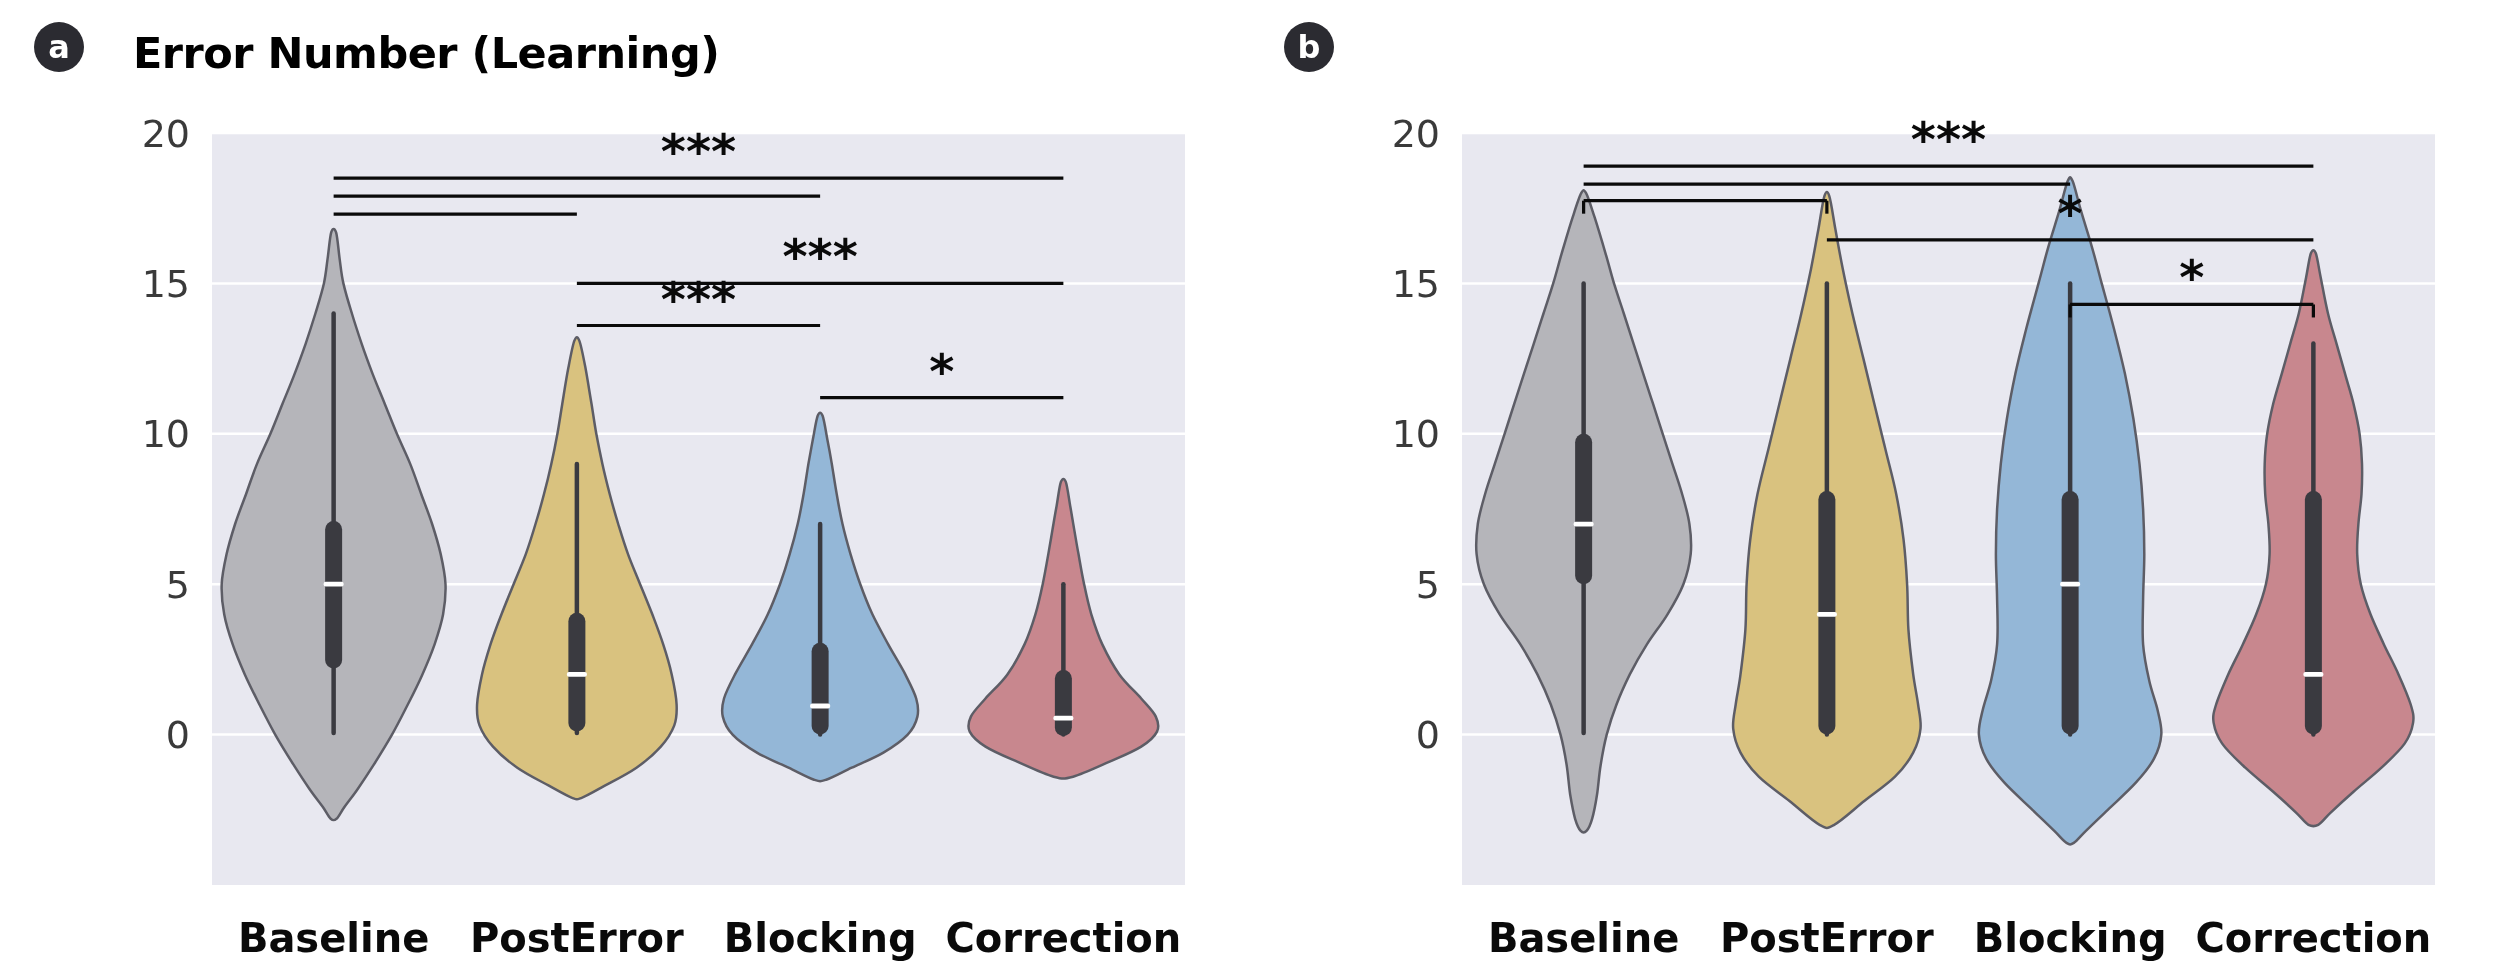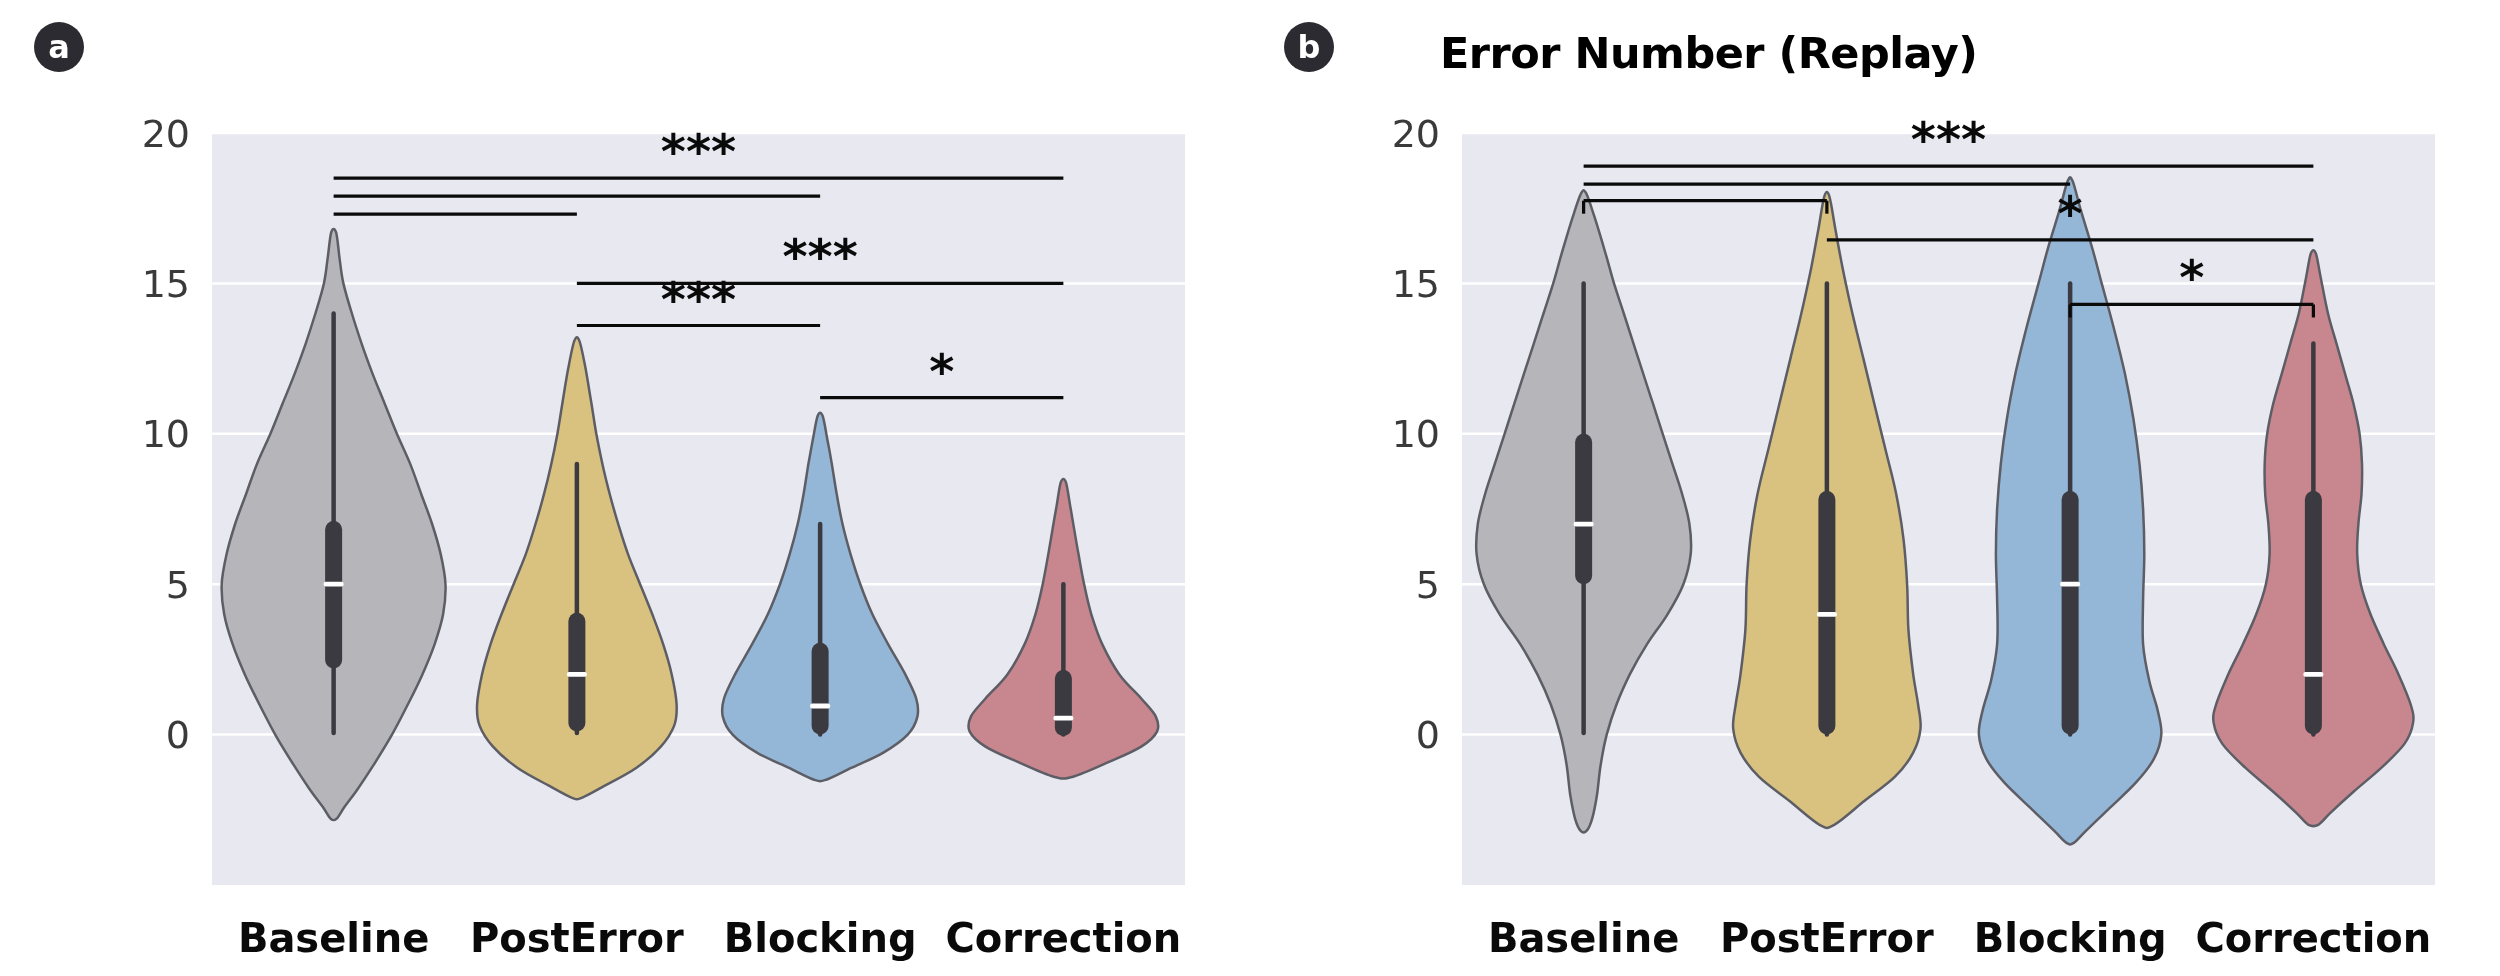--- a/index.html
+++ b/index.html
@@ -121,20 +121,21 @@
           <text x="941.75" y="387.704" text-anchor="middle" fill="#0a0a0a" font-size="48" font-weight="bold">*</text>
         </g>
         <g>
           <text x="333.625" y="952" text-anchor="middle" fill="#0a0a0a" font-size="40" font-weight="bold">Baseline</text>
           <text x="576.875" y="952" text-anchor="middle" fill="#0a0a0a" font-size="40" font-weight="bold">PostError</text>
           <text x="820.125" y="952" text-anchor="middle" fill="#0a0a0a" font-size="40" font-weight="bold">Blocking</text>
           <text x="1063.375" y="952" text-anchor="middle" fill="#0a0a0a" font-size="40" font-weight="bold">Correction</text>
         </g>
       </svg>
     <span class="badge">a</span>
+    <h2 class="title">Error Number (Learning)</h2>
   </section>
 
   <section class="panel panel-b">
     <svg class="chart" viewBox="0 0 1250 976">
         <rect x="212" y="133" width="973" height="752" fill="#e8e8f0"></rect>
         <g>
           <line x1="212" x2="1185" y1="734.6" y2="734.6" stroke="#ffffff" stroke-width="2.5"></line>
           <line x1="212" x2="1185" y1="584.2" y2="584.2" stroke="#ffffff" stroke-width="2.5"></line>
           <line x1="212" x2="1185" y1="433.8" y2="433.8" stroke="#ffffff" stroke-width="2.5"></line>
           <line x1="212" x2="1185" y1="283.4" y2="283.4" stroke="#ffffff" stroke-width="2.5"></line>
@@ -186,16 +187,15 @@
           <text x="941.75" y="294.456" text-anchor="middle" fill="#0a0a0a" font-size="48" font-weight="bold">*</text>
         </g>
         <g>
           <text x="333.625" y="952" text-anchor="middle" fill="#0a0a0a" font-size="40" font-weight="bold">Baseline</text>
           <text x="576.875" y="952" text-anchor="middle" fill="#0a0a0a" font-size="40" font-weight="bold">PostError</text>
           <text x="820.125" y="952" text-anchor="middle" fill="#0a0a0a" font-size="40" font-weight="bold">Blocking</text>
           <text x="1063.375" y="952" text-anchor="middle" fill="#0a0a0a" font-size="40" font-weight="bold">Correction</text>
         </g>
       </svg>
     <span class="badge">b</span>
-    <h2 class="title">Error Number (Replay)</h2>
   </section>
 
 </div>
 
 </body></html>

